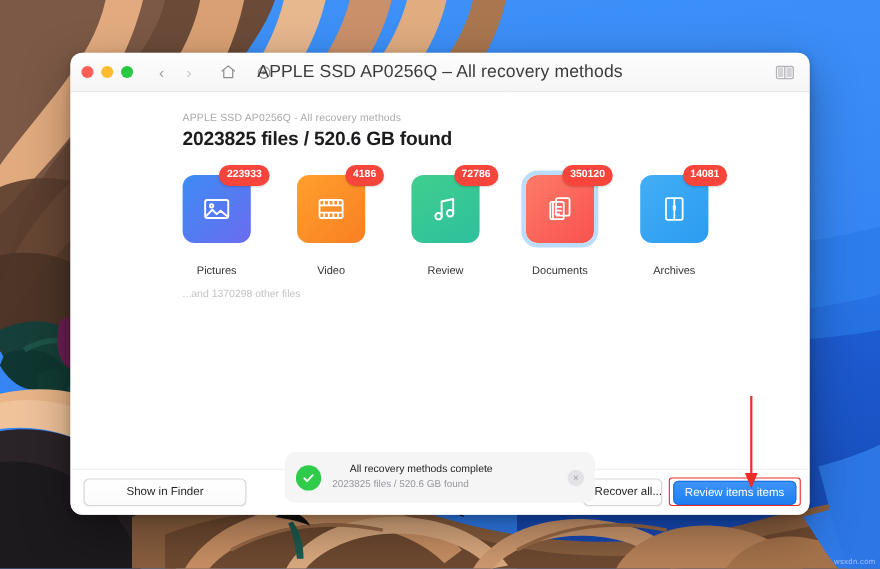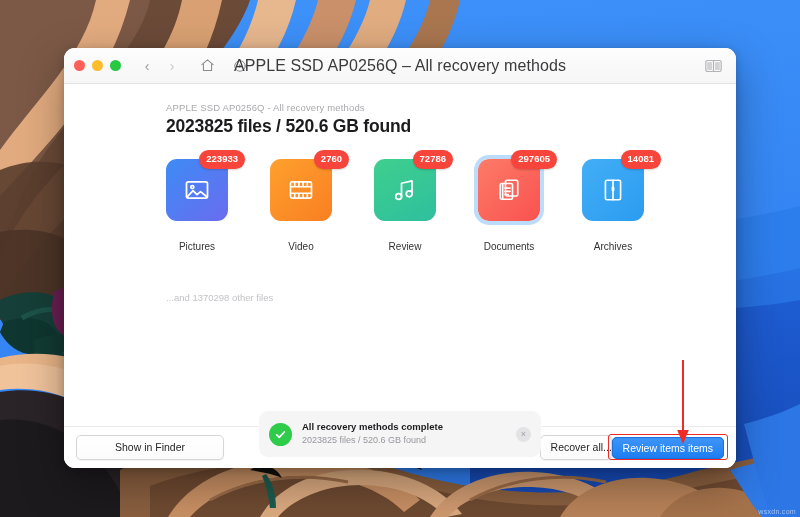--- a/index.html
+++ b/index.html
@@ -138,21 +138,21 @@
   }
   .catlabel {
     margin-top: 20px;
     text-align: center;
     font-size: 10px;
     color: #333335;
     white-space: nowrap;
   }
 
   #otherfiles {
-    margin-top: 40px;
+    margin-top: 10px;
     font-size: 9.5px;
     color: #c3c3c7;
   }
 
   
   #toast {
     position: absolute;
     left: 195px; top: 327px;
     width: 282px; height: 46px;
     background: #f5f5f6;
@@ -162,21 +162,21 @@
     padding: 0 10px;
     gap: 10px;
   }
   #checkCircle {
     width: 23px; height: 23px; border-radius: 50%;
     background: #2ecc4a;
     display: flex; align-items: center; justify-content: center;
     flex: 0 0 23px;
   }
   .toasttext { flex: 1 1 auto; min-width: 0; }
-  #toastTitle { font-size: 9.5px; font-weight: bold; color: #1d1d1f; line-height: 1.35; }
+  #toastTitle { font-size: 9.5px; font-weight: normal; color: #1d1d1f; line-height: 1.35; margin-left: 16px; }
   #toastSub   { font-size: 9px; color: #97979c; line-height: 1.4; }
   #toastClose {
     width: 15px; height: 15px; border-radius: 50%;
     background: #e3e3e5;
     display: flex; align-items: center; justify-content: center;
     color: #a0a0a5; font-size: 9px; line-height: 1;
     flex: 0 0 15px;
   }
 
   
@@ -197,21 +197,21 @@
     white-space: nowrap;
     cursor: default;
   }
   .btn.plain {
     background: linear-gradient(#ffffff,#fbfbfb);
     border: 1px solid #d6d6d8;
     color: #262628;
     box-shadow: 0 0.5px 1px rgba(0,0,0,.05);
   }
   #showFinder { width: 148px; text-align: center; }
-  .rightgrp { margin-left: auto; display: flex; align-items: center; }
+  .rightgrp { margin-left: auto; display: flex; align-items: center; gap: 10px; }
   #recoverAll { width: 72px; text-align: center; }
   #reviewWrap { position: relative; }
   .btn.primary {
     background: linear-gradient(#3e95f7,#1d7ef2);
     border: 1px solid #1a6fda;
     color: #fff;
     width: 100px;
     text-align: center;
     font-weight: normal;
   }
@@ -381,21 +381,21 @@
                   <line x1="6.6" y1="5" x2="6.6" y2="9.2"></line>
                   <line x1="10.2" y1="5" x2="10.2" y2="9.2"></line>
                   <line x1="13.8" y1="5" x2="13.8" y2="9.2"></line>
                   <line x1="17.4" y1="5" x2="17.4" y2="9.2"></line>
                   <line x1="6.6" y1="14.8" x2="6.6" y2="19"></line>
                   <line x1="10.2" y1="14.8" x2="10.2" y2="19"></line>
                   <line x1="13.8" y1="14.8" x2="13.8" y2="19"></line>
                   <line x1="17.4" y1="14.8" x2="17.4" y2="19"></line>
                 </svg>
               </div>
-              <span class="badge">2760</span>
+              <span class="badge">4186</span>
             </div>
             <div class="catlabel">Video</div>
           </div>
 
           <div class="cat">
             <div class="tilewrap">
               <div class="tile audio">
                 <svg width="28" height="28" viewBox="0 0 24 24" fill="none" stroke="#fff" stroke-width="1.5" stroke-linecap="round" stroke-linejoin="round">
                   <path d="M9 17.5V6.2l9-2v11"></path>
                   <circle cx="6.6" cy="17.6" r="2.5"></circle>
@@ -412,21 +412,21 @@
               <div class="tile documents">
                 <svg width="28" height="28" viewBox="0 0 24 24" fill="none" stroke="#fff" stroke-width="1.4" stroke-linecap="round" stroke-linejoin="round">
                   <rect x="9" y="3.6" width="10.5" height="13.5" rx="1.3"></rect>
                   <rect x="4.5" y="6.4" width="10.5" height="13.5" rx="1.3" fill="none"></rect>
                   <line x1="6.6" y1="6.4" x2="6.6" y2="19.9"></line>
                   <line x1="8.6" y1="10.4" x2="12.9" y2="10.4"></line>
                   <line x1="8.6" y1="13.2" x2="12.9" y2="13.2"></line>
                   <line x1="8.6" y1="16" x2="11.4" y2="16"></line>
                 </svg>
               </div>
-              <span class="badge">297605</span>
+              <span class="badge">350120</span>
             </div>
             <div class="catlabel">Documents</div>
           </div>
 
           <div class="cat">
             <div class="tilewrap">
               <div class="tile archives">
                 <svg width="28" height="28" viewBox="0 0 24 24" fill="none" stroke="#fff" stroke-width="1.4" stroke-linecap="round" stroke-linejoin="round">
                   <rect x="5.5" y="3.6" width="13" height="16.8" rx="1.4"></rect>
                   <line x1="12" y1="3.6" x2="12" y2="20.4"></line>

